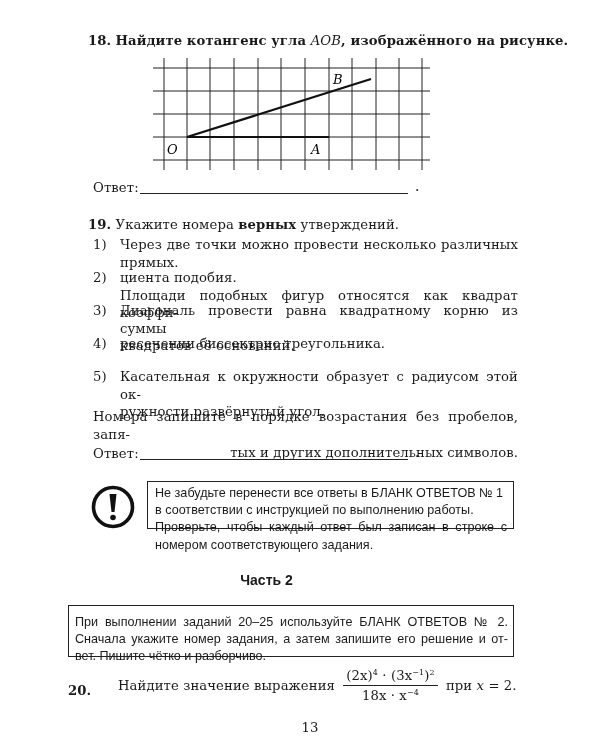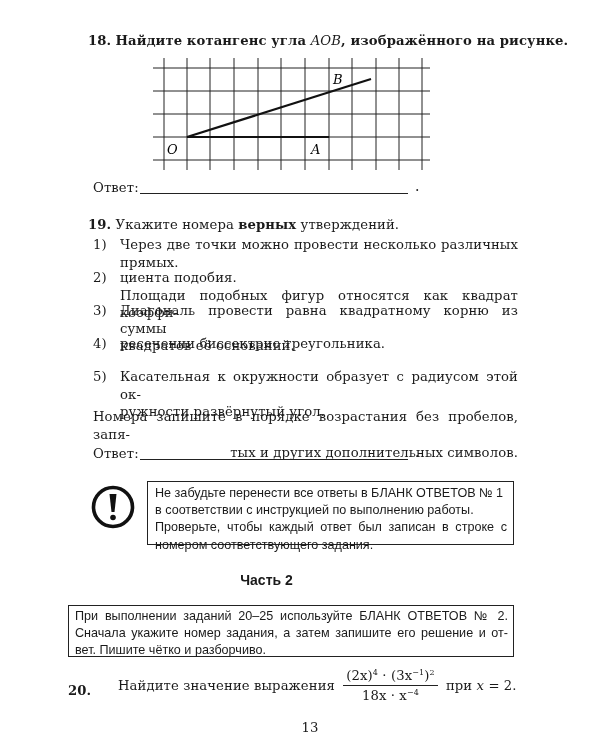--- a/index.html
+++ b/index.html
@@ -99,31 +99,31 @@
 
 <div class="abs serif" style="left:93px; top:446px;">Ответ:</div>
 <div class="answer-line" style="left:140px; top:459px; width:268px;"></div>
 <div class="dot" style="left:415px; top:444px;">.</div>
 
 <svg class="abs" style="left:90px; top:484px;" width="46" height="46" viewBox="0 0 46 46">
   <circle cx="23" cy="23" r="19.5" fill="none" stroke="#111" stroke-width="3.6"></circle>
   <path d="M19.5 10 L26.5 10 L24.5 28 L21.5 28 Z" fill="#111"></path>
   <circle cx="23" cy="33.5" r="2.8" fill="#111"></circle>
 </svg>
-<div class="box sans" style="left:147px; top:481px; width:367px; height:64px; padding:3px 6px 0 7px;">
+<div class="box sans" style="left:147px; top:481px; width:367px; height:48px; padding:3px 6px 0 7px;">
   <div class="box-text">
     <span style="display:block;">Не забудьте перенести все ответы в БЛАНК ОТВЕТОВ № 1</span>
     <span style="display:block;">в соответствии с инструкцией по выполнению работы.</span>
     <span style="display:block; text-align:justify; text-align-last:justify;">Проверьте, чтобы каждый ответ был записан в строке с</span>
     <span style="display:block;">номером соответствующего задания.</span>
   </div>
 </div>
 
 <div class="abs sans bold" style="left:0; width:533px; top:572px; text-align:center; font-size:14px; padding-left:0;">Часть 2</div>
-<div class="box sans" style="left:68px; top:605px; width:446px; height:52px; padding:2px 5px 0 6px;">
+<div class="box sans" style="left:68px; top:605px; width:446px; height:52px; padding:8px 5px 0 6px;">
   <div class="box-text">
     <span style="display:block; text-align:justify; text-align-last:justify;">При выполнении заданий 20–25 используйте БЛАНК ОТВЕТОВ № 2.</span>
     <span style="display:block; text-align:justify; text-align-last:justify;">Сначала укажите номер задания, а затем запишите его решение и от-</span>
     <span style="display:block;">вет. Пишите чётко и разборчиво.</span>
   </div>
 </div>
 
 <div class="abs serif qnum" style="left:68px; top:683px;">20.</div>
 <div class="abs serif" style="left:118px; top:668px; white-space:nowrap;">
   <span style="vertical-align:middle;">Найдите значение выражения</span>

